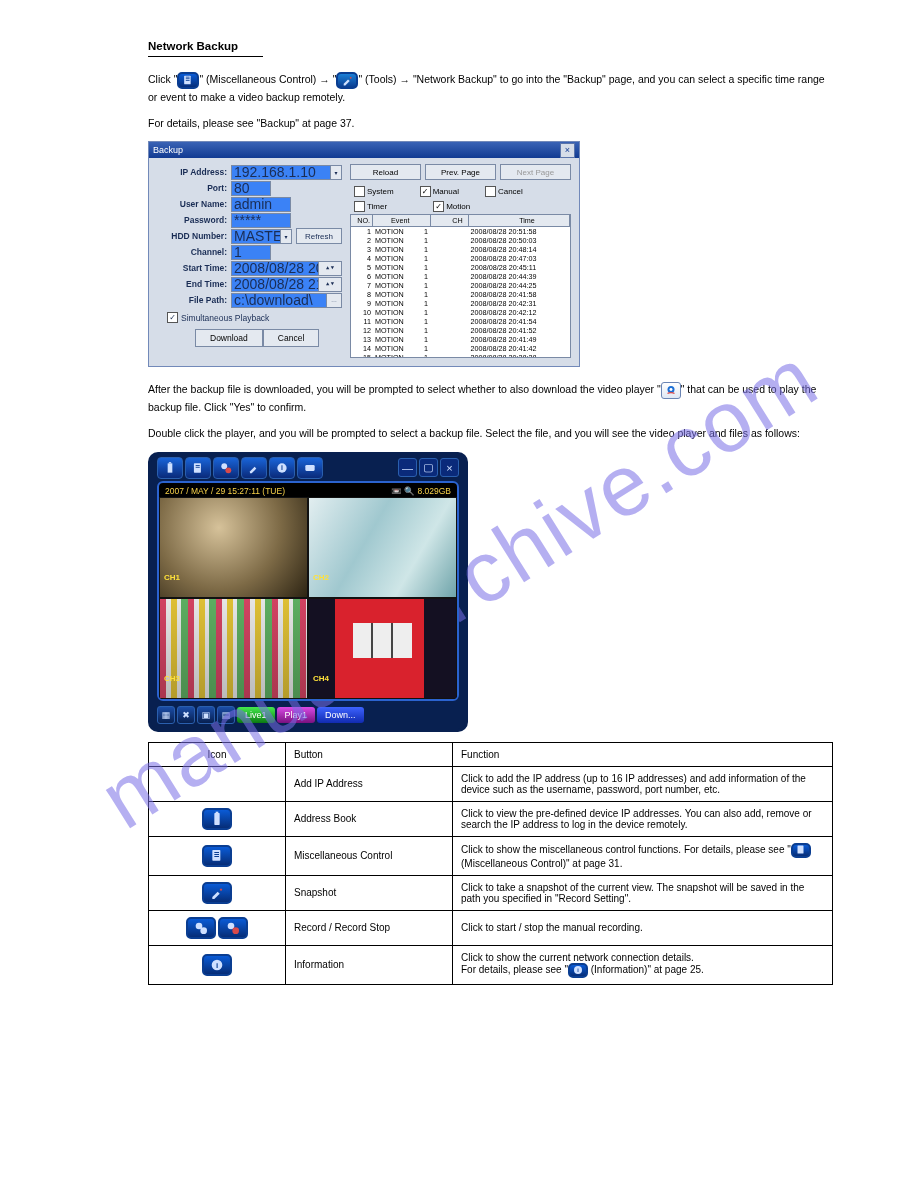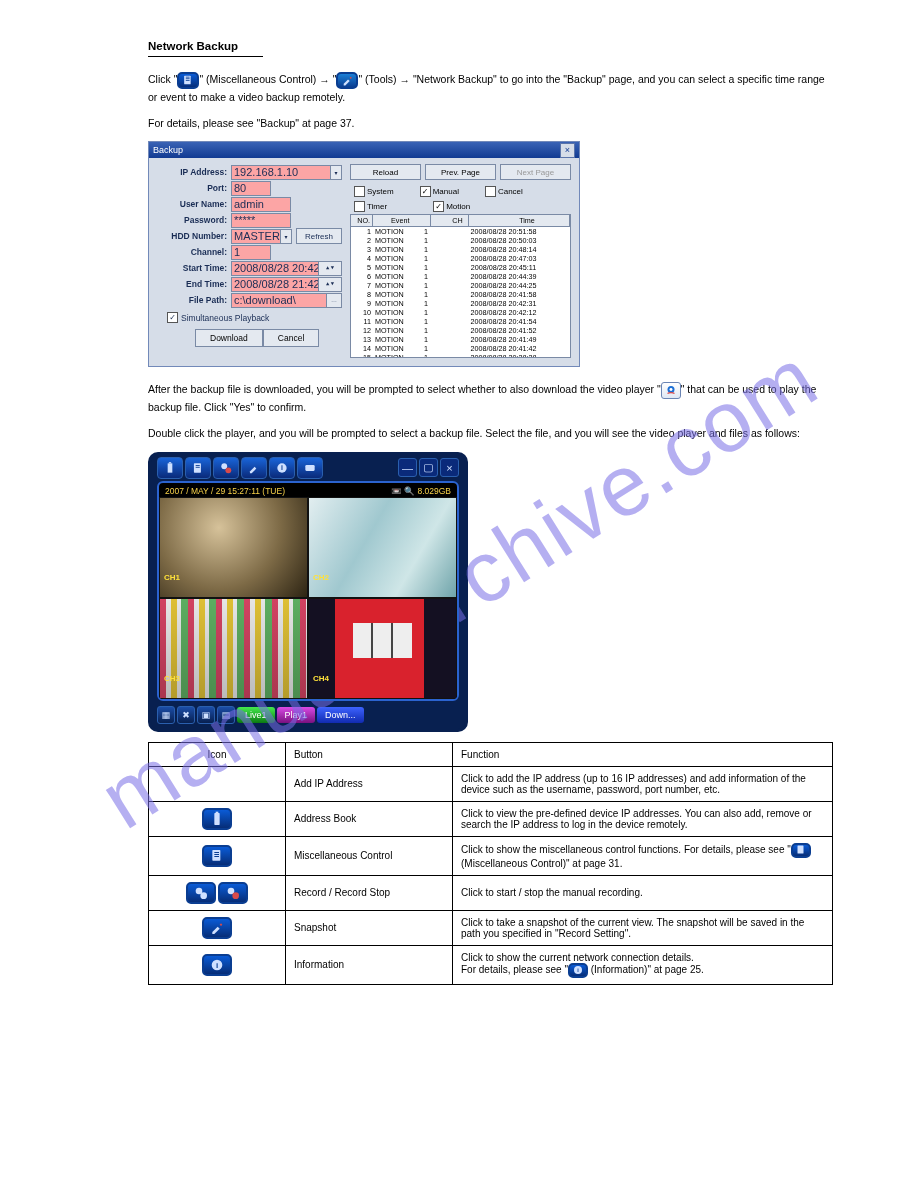--- a/index.html
+++ b/index.html
@@ -18,21 +18,21 @@
 
   
   .dialog { width: 430px; border: 1px solid #7289b9; background: #d6dde8; font-family: Tahoma, sans-serif; margin: 4px 0 14px 0; }
   .dialog .titlebar { height: 16px; background: linear-gradient(#3a63b5, #123b92); display: flex; align-items: center; padding: 0 4px; color: #fff; font-size: 9px; }
   .dialog .titlebar .t-close { margin-left: auto; width: 13px; height: 13px; background: #d6dde8; color: #123b92; display: flex; align-items: center; justify-content: center; font-size: 9px; border: 1px solid #5a74aa; }
   .dialog .body { display: flex; gap: 8px; padding: 6px 8px 8px 8px; }
   .dialog .body .left { width: 185px; }
   .dialog .body .right { flex: 1; }
   .formrow { display: flex; align-items: center; height: 16px; font-size: 8.5px; color: #1a2d55; }
   .formrow .lbl { width: 70px; text-align: right; padding-right: 4px; font-weight: bold; }
-  .formrow .inp { flex: 1; height: 15px; border: 1px solid #7a8aa5; background: #fca5a5; font-size: 11px; padding: 0 2px; box-sizing: border-box; display: flex; align-items: center; overflow: hidden; white-space: nowrap; }
+  .formrow .inp { flex: 1; height: 15px; border: 1px solid #7a8aa5; background: #3b82f6; font-size: 14px; padding: 0 2px; box-sizing: border-box; display: flex; align-items: center; overflow: hidden; white-space: nowrap; }
   .formrow .btn-sm { height: 14px; padding: 0 8px; font-size: 8px; border: 1px solid #7a8aa5; background: #e4e9f0; margin-left: 4px; display: inline-flex; align-items: center; }
   .formrow .ddl { width: 10px; height: 13px; border: 1px solid #7a8aa5; background: #e4e9f0; margin-left: -1px; display: inline-flex; align-items: center; justify-content: center; font-size: 6px; }
   .formrow .ddl2 { width: 22px; }
   .chkrow { font-size: 8.5px; display: flex; align-items: center; gap: 3px; padding: 4px 0 0 10px; color: #1a2d55; }
   .chkbox { width: 9px; height: 9px; border: 1px solid #555; background: #fff; display: inline-flex; align-items: center; justify-content: center; font-size: 8px; line-height: 1; }
   .actionrow { display: flex; gap: 0; padding: 6px 0 0 38px; text-align: center; }
   .bigbtn { height: 16px; padding: 0 14px; font-size: 8.5px; border: 1px solid #7a8aa5; background: #e4e9f0; display: inline-flex; align-items: center; }
 
   .right .toprow { display: flex; gap: 4px; margin-bottom: 4px; }
   .right .toprow .tbtn { flex: 1; height: 14px; font-size: 8px; border: 1px solid #7a8aa5; background: #e4e9f0; display: inline-flex; align-items: center; justify-content: center; }
@@ -419,46 +419,46 @@
               </svg>
             </span></td>
       <td class="c2">Miscellaneous Control</td>
       <td><span>Click to show the miscellaneous control functions. For details, please see "</span><span class="icon" style="width:20px;height:15px;">
               <svg viewBox="0 0 24 24" width="12" height="12">
                 <rect x="5" y="3" width="12" height="16" rx="1" fill="#cfe0ff"></rect>
               </svg>
             </span><span> (Miscellaneous Control)" at page 31.</span></td>
     </tr>
     <tr>
+      <td class="c1"><span class="icon" style="width:30px;height:22px;">
+              <svg viewBox="0 0 24 24" width="16" height="16">
+                <path d="M5 18l8-8 3 3-8 8H5v-3z" fill="#cfe0ff"></path>
+                <path d="M16 7l2-2 2 2-2 2z" fill="#d94a4a"></path>
+              </svg>
+            </span></td>
+      <td class="c2">Snapshot</td>
+      <td>Click to take a snapshot of the current view. The snapshot will be saved in the path you specified in "Record Setting".</td>
+    </tr>
+    <tr>
       <td class="c1">
         <span class="icon" style="width:30px;height:22px;">
               <svg viewBox="0 0 24 24" width="16" height="16">
                 <circle cx="9" cy="9" r="5" fill="#cfe0ff"></circle>
                 <circle cx="16" cy="16" r="5" fill="#cfe0ff"></circle>
               </svg>
             </span>
         <span class="icon" style="width:30px;height:22px;">
               <svg viewBox="0 0 24 24" width="16" height="16">
                 <circle cx="9" cy="9" r="5" fill="#cfe0ff"></circle>
                 <circle cx="16" cy="16" r="5" fill="#d94a4a"></circle>
               </svg>
             </span>
       </td>
       <td class="c2">Record / Record Stop</td>
       <td>Click to start / stop the manual recording.</td>
-    </tr>
-    <tr>
-      <td class="c1"><span class="icon" style="width:30px;height:22px;">
-              <svg viewBox="0 0 24 24" width="16" height="16">
-                <path d="M5 18l8-8 3 3-8 8H5v-3z" fill="#cfe0ff"></path>
-                <path d="M16 7l2-2 2 2-2 2z" fill="#d94a4a"></path>
-              </svg>
-            </span></td>
-      <td class="c2">Snapshot</td>
-      <td>Click to take a snapshot of the current view. The snapshot will be saved in the path you specified in "Record Setting".</td>
     </tr>
     <tr>
       <td class="c1"><span class="icon" style="width:30px;height:22px;">
               <svg viewBox="0 0 24 24" width="16" height="16">
                 <circle cx="12" cy="12" r="8" fill="#cfe0ff"></circle>
                 <text x="12" y="16" text-anchor="middle" font-size="12" fill="#0a3d91" font-weight="bold">i</text>
               </svg>
             </span></td>
       <td class="c2">Information</td>
       <td><span style="white-space:pre-line;">Click to show the current network connection details.

